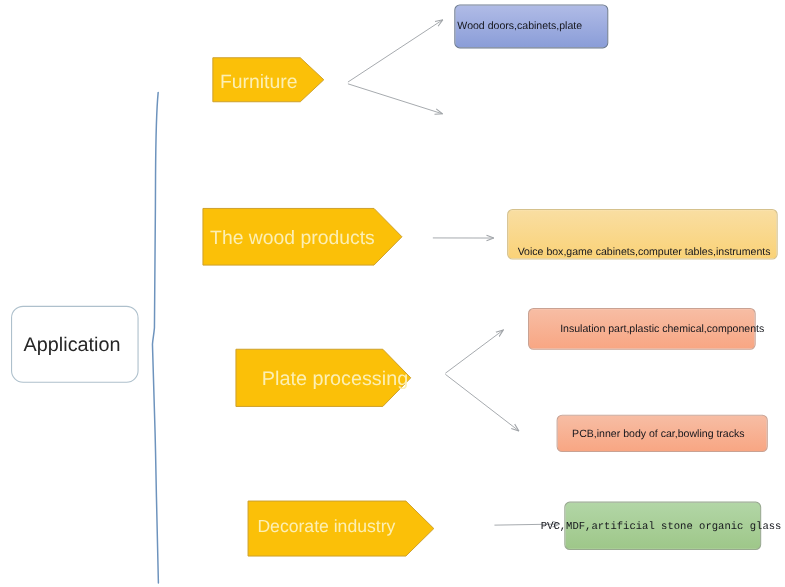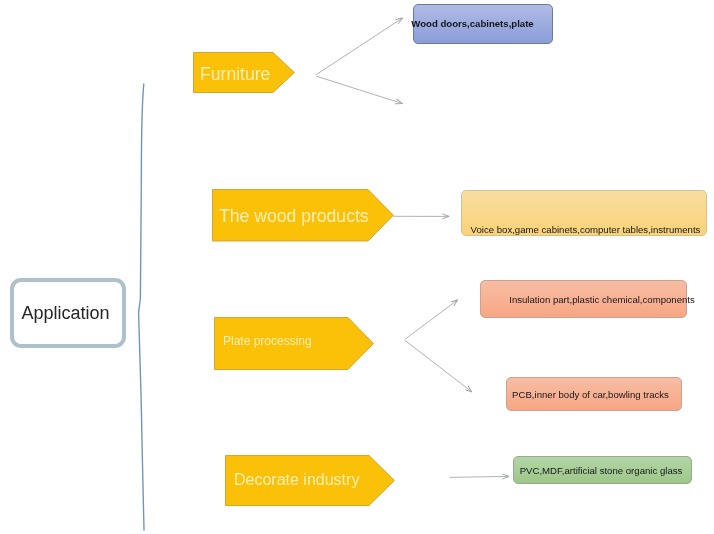--- a/index.html
+++ b/index.html
@@ -60,21 +60,21 @@
     background: linear-gradient(to bottom, #f7bda4 0%, #f8a683 100%);
     border: 1px solid #c9a293;
   }
   .box-green {
     background: linear-gradient(to bottom, #b2d6a6 0%, #9ec789 100%);
     border: 1px solid #98a98f;
   }
 
   
   .root-box {
-    border: 4px solid #ec4899;
+    border: 1px solid #ec4899;
     border-radius: 11px;
     background: #ffffff;
     justify-content: center;
   }
   .root-box .label {
     font-size: 18px;
     color: #262626;
     white-space: nowrap;
     margin-right: 5px;
   }
@@ -117,48 +117,48 @@
   <div id="root-node" class="node root-box" style="left: 10px; top: 278px; width: 116px; height: 70px; border-color: rgb(174, 192, 204);">
     <span class="label" style="font-size: 18px; color: rgb(38, 38, 38);">Application</span>
   </div>
 
   <div class="chev cat" style="left: 193px; top: 52px; width: 102px; height: 41px;">
     <svg width="102" height="41" viewBox="0 0 102 41">
       <path class="chev-path" d="M0.5,0.5 L80,0.5 L101.4,20.5 L80,40.5 L0.5,40.5 Z" fill="#fbc008" stroke="#cda02c" stroke-width="0.9"></path>
     </svg>
     <span class="label" style="left: 7px; top: 11.5px; font-size: 17.6px; color: rgb(252, 239, 180);">Furniture</span>
   </div>
-  <div class="chev cat" style="left: 212px; top: 188.5px; width: 182px; height: 52.5px;">
+  <div class="chev cat" style="left: 184px; top: 188.5px; width: 182px; height: 52.5px;">
     <svg width="182" height="52.5" viewBox="0 0 182 52.5">
       <path class="chev-path" d="M0.5,0.5 L156,0.5 L181.4,26.25 L156,52 L0.5,52 Z" fill="#fbc008" stroke="#cda02c" stroke-width="0.9"></path>
     </svg>
     <span class="label" style="left: 7px; top: 17px; font-size: 17.6px; color: rgb(252, 239, 180);">The wood products</span>
   </div>
   <div class="chev cat" style="left: 214px; top: 316.7px; width: 160px; height: 53px;">
     <svg width="160" height="53" viewBox="0 0 160 53">
       <path class="chev-path" d="M0.5,0.5 L134,0.5 L159.4,26.5 L134,52.5 L0.5,52.5 Z" fill="#fbc008" stroke="#cda02c" stroke-width="0.9"></path>
     </svg>
-    <span class="label" style="left: 9px; top: 17.5px; font-size: 12px; color: rgb(252, 239, 180);">Plate processing</span>
+    <span class="label" style="left: 24px; top: 17.5px; font-size: 18px; color: rgb(252, 239, 180);">Plate processing</span>
   </div>
   <div class="chev cat" style="left: 225px; top: 455.4px; width: 170px; height: 51px;">
     <svg width="170" height="51" viewBox="0 0 170 51">
       <path class="chev-path" d="M0.5,0.5 L144,0.5 L169.4,25.5 L144,50.5 L0.5,50.5 Z" fill="#fbc008" stroke="#cda02c" stroke-width="0.9"></path>
     </svg>
     <span class="label" style="left: 9px; top: 16px; font-size: 16px; color: rgb(252, 239, 180);">Decorate industry</span>
   </div>
 
   <div class="node rbox res box-blue" style="left: 413px; top: 4px; width: 140px; height: 40px; background: linear-gradient(rgb(176, 187, 230) 0%, rgb(138, 157, 216) 100%);">
-    <span class="label" style="margin-right: 21px; margin-top: -1px; font-weight: bold;">Wood doors,cabinets,plate</span>
+    <span class="label" style="margin-right: 21px; margin-top: -1px;">Wood doors,cabinets,plate</span>
   </div>
   <div class="node rbox res box-yellow" style="left: 461px; top: 190px; width: 246px; height: 46px; background: linear-gradient(rgb(249, 222, 162) 0%, rgb(250, 210, 119) 100%);">
     <span class="label" style="margin-right: -3px;">Voice box,game cabinets,computer tables,instruments</span>
   </div>
   <div class="node rbox res box-salmon" style="left: 480px; top: 280px; width: 207px; height: 38px; background: linear-gradient(rgb(247, 189, 164) 0%, rgb(248, 166, 131) 100%); padding-left: 45px;">
     <span class="label" style="margin-right: 8px;">Insulation part,plastic chemical,components</span>
   </div>
-  <div class="node rbox res box-salmon" style="left: 506px; top: 377px; width: 176px; height: 34px; background: linear-gradient(rgb(247, 189, 164) 0%, rgb(248, 166, 131) 100%);">
+  <div class="node rbox res box-salmon" style="left: 506px; top: 377px; width: 192px; height: 34px; background: linear-gradient(rgb(247, 189, 164) 0%, rgb(248, 166, 131) 100%);">
     <span class="label" style="margin-right: 7px;">PCB,inner body of car,bowling tracks</span>
   </div>
-  <div class="node rbox res box-green" style="left: 513px; top: 456px; width: 179px; height: 28px; background: linear-gradient(rgb(178, 214, 166) 0%, rgb(158, 199, 137) 100%);">
+  <div class="node rbox res box-green" style="left: 513px; top: 456px; width: 179px; height: 44px; background: linear-gradient(rgb(178, 214, 166) 0%, rgb(158, 199, 137) 100%); font-family: Liberation Mono, monospace;">
     <span class="label" style="margin-right: 3px;">PVC,MDF,artificial stone organic glass</span>
   </div>
 
 </div>
 
 </body></html>

